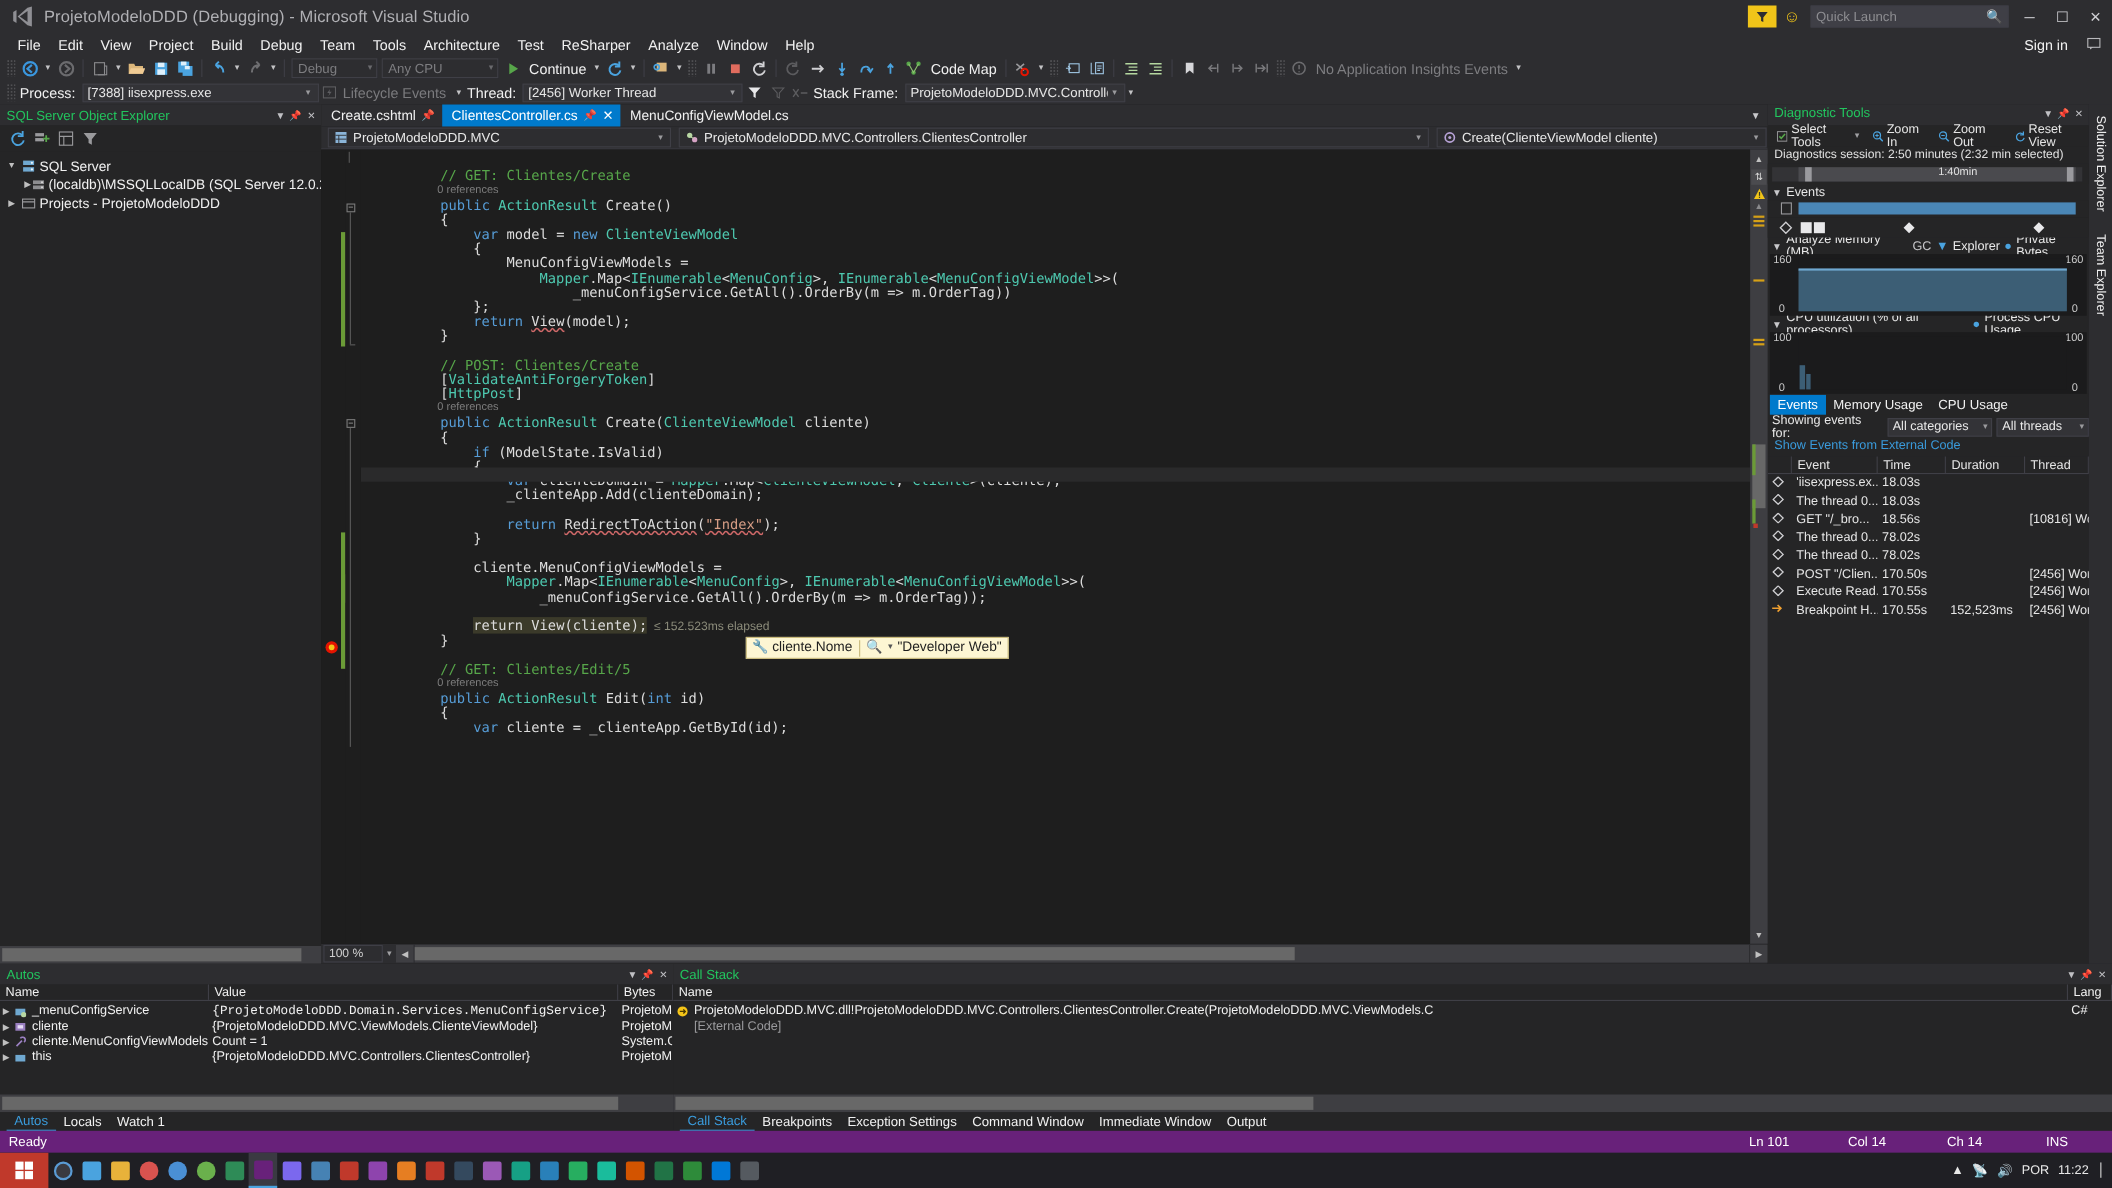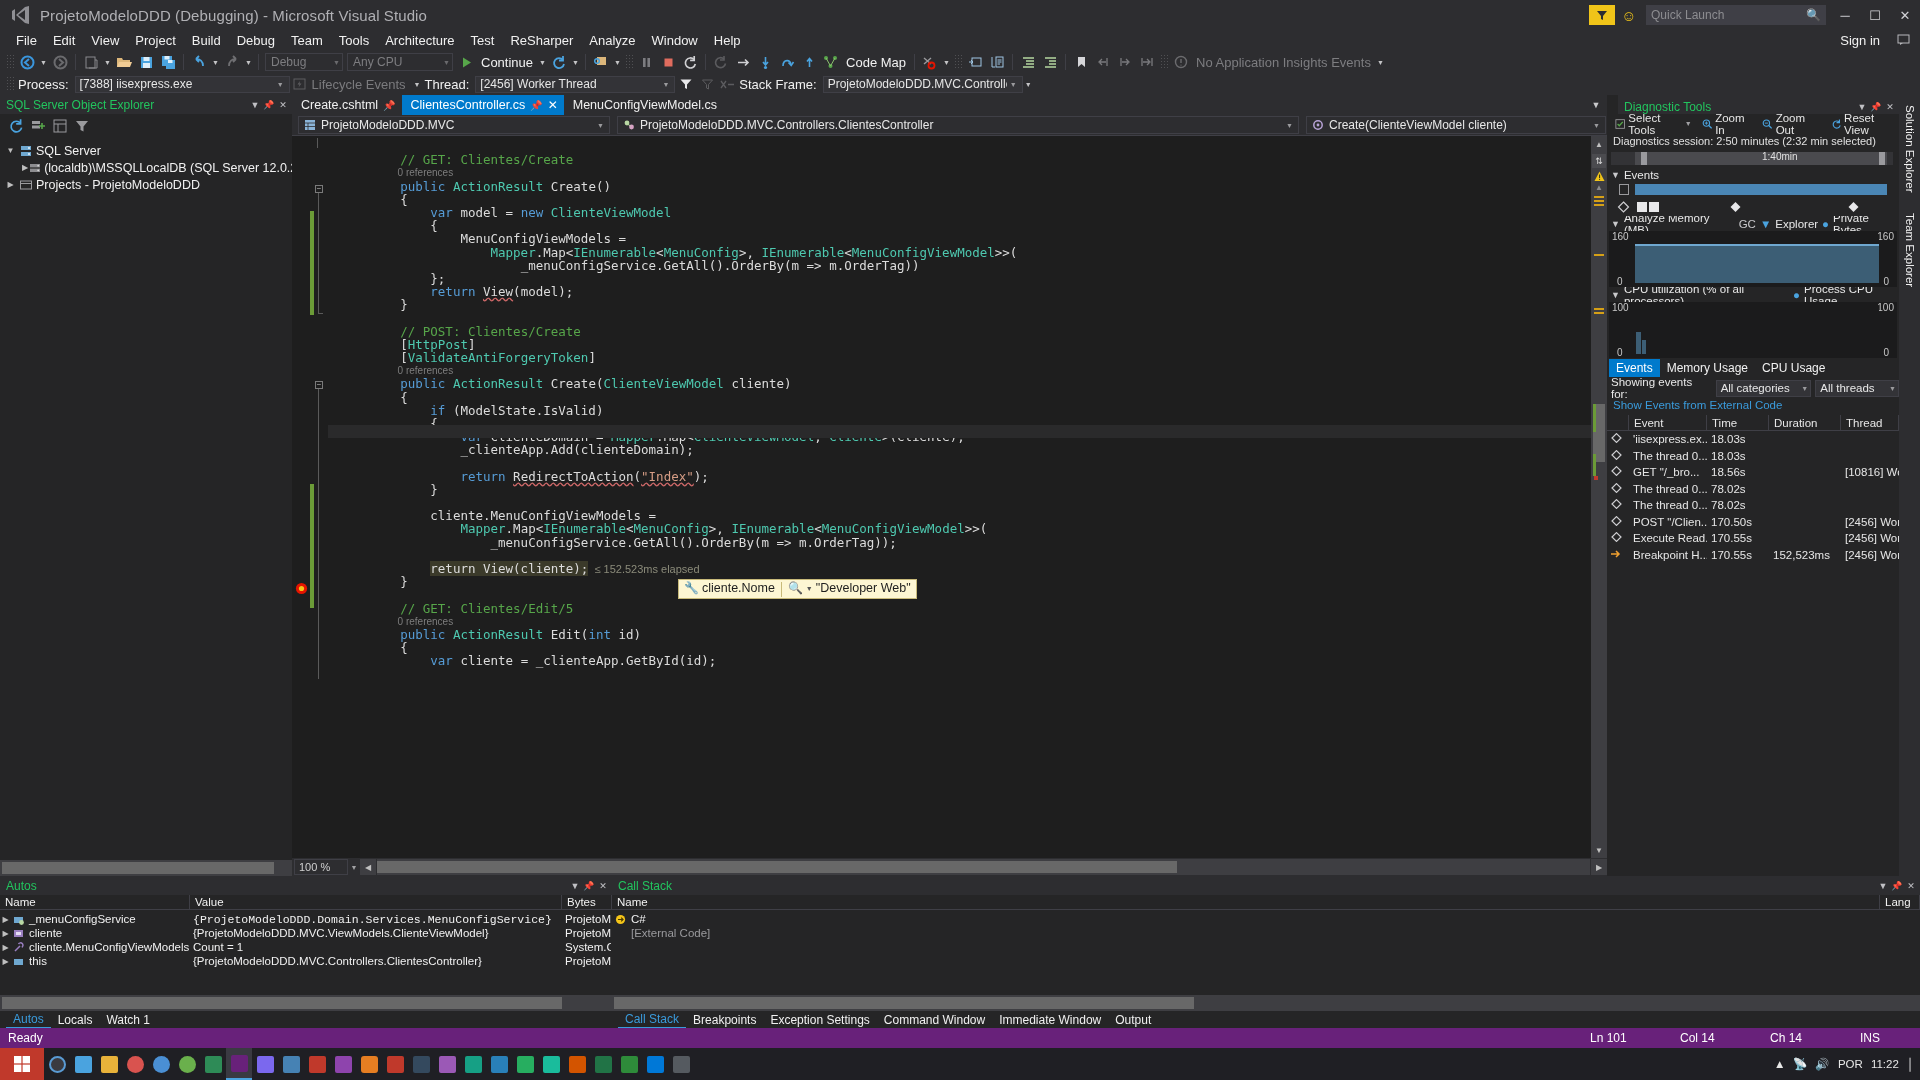--- a/index.html
+++ b/index.html
@@ -129,21 +129,21 @@
   .hbar{ height:18px; background:#2d2d30; display:flex; align-items:center; flex:0 0 18px; }
   .zoombox{ width:54px; height:16px; border:1px solid #3f3f46; background:#2d2d30; color:#d0d0d0;
       font-size:11px; display:flex; align-items:center; padding-left:4px; margin-left:2px;}
   .zoomarrow{ width:12px; color:#a0a0a3; font-size:7px; display:flex; align-items:center; justify-content:center;}
   .hscroll{ flex:1; height:16px; background:#3e3e42; position:relative; margin:0 1px;}
   .hscroll .thumb{ position:absolute; top:2px; height:12px; background:#686868; }
   .hs-arrow{ width:16px;height:16px;background:#3e3e42;display:flex;align-items:center;justify-content:center;color:#c0c0c0;font-size:8px;}
 
   
   .rightdock{ width:292px; flex:0 0 292px; background:#252526; display:flex; flex-direction:column; }
-  .dt-head{ height:19px; background:#2d2d30; display:flex; align-items:flex-end; padding:0 2px 0 6px;margin-left:11px;}
+  .dt-head{ height:19px; background:#2d2d30; display:flex; align-items:flex-start; padding:0 2px 0 6px;}
   .dt-toolbar{ height:19px; display:flex; align-items:center; gap:2px; padding-left:4px; background:#252526;
      color:#e6e6e6; font-size:11.5px;}
   .dt-tbitem{ display:flex; align-items:center; gap:3px; padding:0 4px; height:17px;}
   .dt-session{ height:16px; color:#e0e0e0; font-size:11px; padding-left:6px; display:flex; align-items:center;}
   .dt-ruler{ height:18px; position:relative; background:#252526; }
   .dt-sectitle{ height:15px; display:flex; align-items:center; font-size:11.5px; color:#e8e8e8; padding-left:4px; gap:4px;}
   .dt-graph{ position:relative; background:#1b1b1c; }
   .dt-axis{ position:absolute; color:#c8c8c8; font-size:10px; font-family:"Liberation Sans",sans-serif;}
   .dt-tabs{ height:19px; display:flex; align-items:center; gap:0; background:#252526; padding-left:2px;}
   .dt-tab{ padding:2px 7px; font-size:12px; color:#f1f1f1; }
@@ -658,22 +658,22 @@
               <div class="cl"><span>            </span><span class="kw">var </span><span class="plain">model = </span><span class="kw">new </span><span class="typ">ClienteViewModel</span></div>
               <div class="cl"><span>            </span><span class="plain">{</span></div>
               <div class="cl"><span>                </span><span class="plain">MenuConfigViewModels =</span></div>
               <div class="cl"><span>                    </span><span class="typ">Mapper</span><span class="plain">.Map&lt;</span><span class="typ">IEnumerable</span><span class="plain">&lt;</span><span class="typ">MenuConfig</span><span class="plain">&gt;, </span><span class="typ">IEnumerable</span><span class="plain">&lt;</span><span class="typ">MenuConfigViewModel</span><span class="plain">&gt;&gt;(</span></div>
               <div class="cl"><span>                        </span><span class="plain">_menuConfigService.GetAll().OrderBy(m =&gt; m.OrderTag))</span></div>
               <div class="cl"><span>            </span><span class="plain">};</span></div>
               <div class="cl"><span>            </span><span class="kw">return </span><span class="plain sqerr">View</span><span class="plain">(model);</span></div>
               <div class="cl"><span>        </span><span class="plain">}</span></div>
               <div class="cl"><span></span></div>
               <div class="cl"><span>        </span><span class="cmt">// POST: Clientes/Create</span></div>
+              <div class="cl"><span>        </span><span class="plain">[</span><span class="typ">ValidateAntiForgeryToken</span><span class="plain">]</span></div>
               <div class="cl"><span>        </span><span class="plain">[</span><span class="typ">HttpPost</span><span class="plain">]</span></div>
-              <div class="cl"><span>        </span><span class="plain">[</span><span class="typ">ValidateAntiForgeryToken</span><span class="plain">]</span></div>
               <div class="refline" style="padding-left: 57.6px;">        0 references</div>
               <div class="cl"><span>        </span><span class="kw">public </span><span class="typ">ActionResult </span><span class="plain">Create(</span><span class="typ">ClienteViewModel</span><span class="plain"> cliente)</span></div>
               <div class="cl"><span>        </span><span class="plain">{</span></div>
               <div class="cl"><span>            </span><span class="kw">if </span><span class="plain">(ModelState.IsValid)</span></div>
               <div class="cl"><span>            </span><span class="plain">{</span></div>
               <div class="cl"><span>                </span><span class="kw">var </span><span class="plain">clienteDomain = </span><span class="typ">Mapper</span><span class="plain">.Map&lt;</span><span class="typ">ClienteViewModel</span><span class="plain">, </span><span class="typ">Cliente</span><span class="plain">&gt;(cliente);</span></div>
               <div class="cl"><span>                </span><span class="plain">_clienteApp.Add(clienteDomain);</span></div>
               <div class="cl"><span></span></div>
               <div class="cl"><span>                </span><span class="kw">return </span><span class="plain sqerr">RedirectToAction</span><span class="plain">(</span><span class="str sqerr">"Index"</span><span class="plain">);</span></div>
               <div class="cl"><span>            </span><span class="plain">}</span></div>
@@ -1040,20 +1040,21 @@
         <div class="gh" style="width:40px">Lang</div>
       </div>
       <div id="callstack-rows" style="flex:1;padding-top:2px;">
           <div class="grow">
             <span style="width: 16px; display: flex; align-items: center; justify-content: center;">
               <svg width="11" height="11" viewBox="0 0 11 11">
                 <circle cx="5.5" cy="5.5" r="4.6" fill="#f5c518"></circle>
                 <path d="M3,5.5 L8,5.5 M6.2,3.6 L8,5.5 L6.2,7.4" stroke="#4a3800" stroke-width="1.2" fill="none"></path>
               </svg>
             </span>
+            <span class="gcell" style="flex: 1 1 0%;">ProjetoModeloDDD.MVC.dll!ProjetoModeloDDD.MVC.Controllers.ClientesController.Create(ProjetoModeloDDD.MVC.ViewModels.C</span>
             <span class="gcell" style="width: 40px;">C#</span>
           </div>
           <div class="grow">
             <span style="width: 16px; display: flex; align-items: center; justify-content: center;"></span>
             <span class="gcell" style="flex: 1 1 0%; color: rgb(154, 154, 157);">[External Code]</span>
             <span class="gcell" style="width: 40px;"></span>
           </div>
         </div>
       <div style="height:16px;background:#3e3e42;position:relative;">
         <div style="position:absolute;left:2px;top:2px;width:580px;height:12px;background:#686868;"></div>

